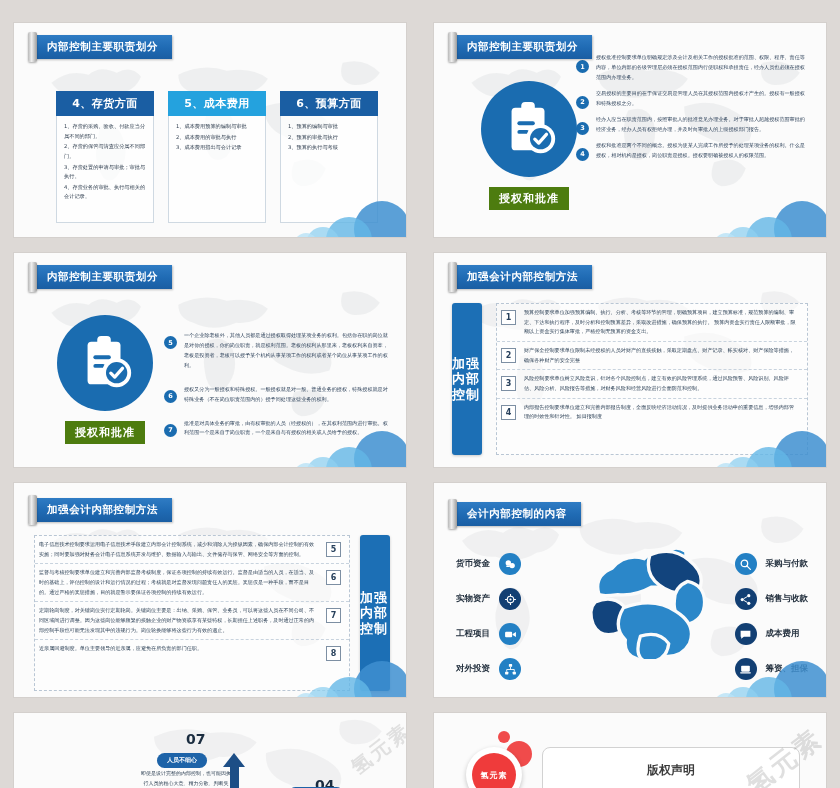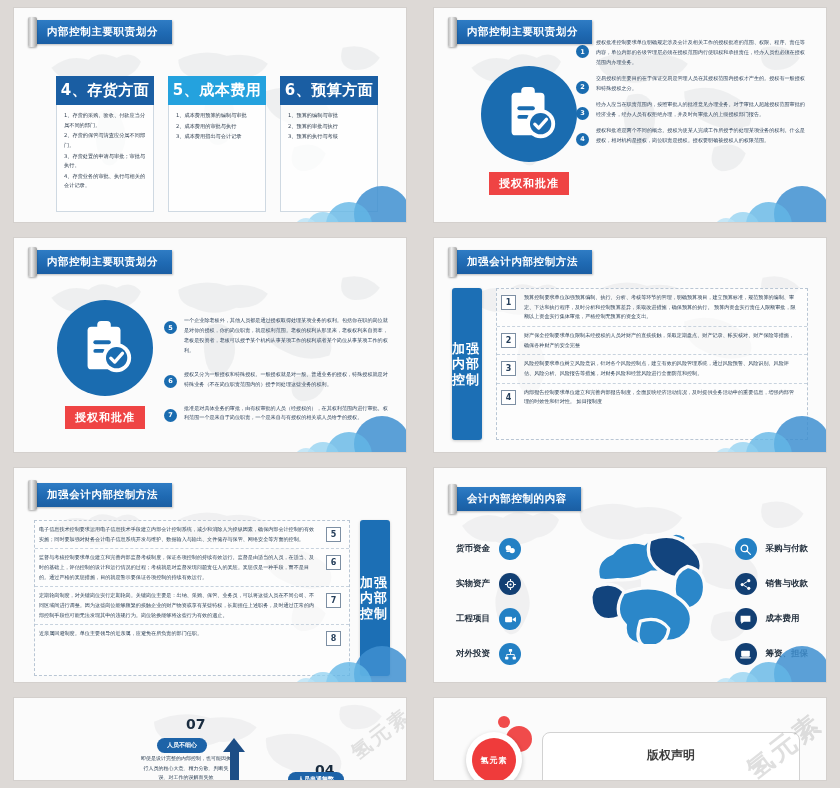--- a/index.html
+++ b/index.html
@@ -15,20 +15,21 @@
     grid-template-rows:230px 230px 230px 98px;
     box-sizing:border-box;
   }
   .cell{position:relative;box-sizing:border-box;padding:8px 14px 8px 14px;}
   .slide{
     position:relative;width:100%;height:100%;
     background:#fbfbfb;
     overflow:hidden;
     box-shadow:0 0 0 1px rgba(0,0,0,0.04);
     box-sizing:border-box;
+    margin-top:15px;
   }
   
   .worldmap{
     position:absolute;left:0;top:0;width:100%;height:100%;
     opacity:.5;pointer-events:none;
   }
   .worldmap svg{width:100%;height:100%;}
   
   .clouds{position:absolute;right:-8px;bottom:-14px;width:120px;height:70px;pointer-events:none;}
   .clouds i{position:absolute;border-radius:50%;display:block;}
@@ -51,41 +52,41 @@
     background:linear-gradient(180deg,#2f7cc4,#1f6ab3 55%,#1a5ea3);
     color:#fff;font-size:10.5px;font-weight:bold;letter-spacing:.6px;
     box-shadow:1px 1px 2px rgba(0,0,0,.25);
     white-space:nowrap;
   }
 
   
   .cards{position:absolute;left:42px;top:68px;right:28px;display:flex;gap:14px;}
   .card{flex:1;display:flex;flex-direction:column;}
   .card .chead{
-    text-align:center;color:#fff;font-size:15px;font-weight:bold;
+    text-align:center;color:#fff;font-size:11px;font-weight:bold;
     padding:5px 0;letter-spacing:.5px;
   }
   .card.dark .chead{background:#1a5ea3;}
   .card.light .chead{background:#24a2de;}
   .card .cbody{
     border:1px solid #cfd9e2;border-top:none;background:rgba(255,255,255,.72);
     padding:6px 6px 8px 7px;font-size:5.2px;line-height:1.85;color:#2c3b4c;
     min-height:92px;
   }
   .card .cbody p{margin:0 0 1px 0;}
 
   
   .clipwrap{position:absolute;left:34px;top:58px;width:122px;text-align:center;}
   .clipcircle{
     width:96px;height:96px;border-radius:50%;background:#1a6cb0;margin:0 auto;
     position:relative;
   }
   .clipcircle svg{position:absolute;left:50%;top:50%;transform:translate(-50%,-50%);}
   .cliplabel{
-    margin:10px auto 0;background:#ef4444;color:#fff;font-weight:bold;
+    margin:10px auto 0;background:#4d7c0f;color:#fff;font-weight:bold;
     font-size:11px;padding:4px 10px;display:inline-block;letter-spacing:1px;
   }
   .numlist{position:absolute;left:142px;right:18px;top:30px;}
   .numrow{display:flex;align-items:flex-start;margin-bottom:6px;}
   .numrow .bullet{
     width:13px;height:13px;border-radius:50%;background:#1a6cb0;color:#fff;
     font-size:6.5px;font-weight:bold;display:flex;align-items:center;justify-content:center;
     flex:0 0 13px;margin-right:7px;margin-top:7px;
   }
   .numrow .ptxt{font-size:5.1px;line-height:1.95;color:#30445c;flex:1;}

